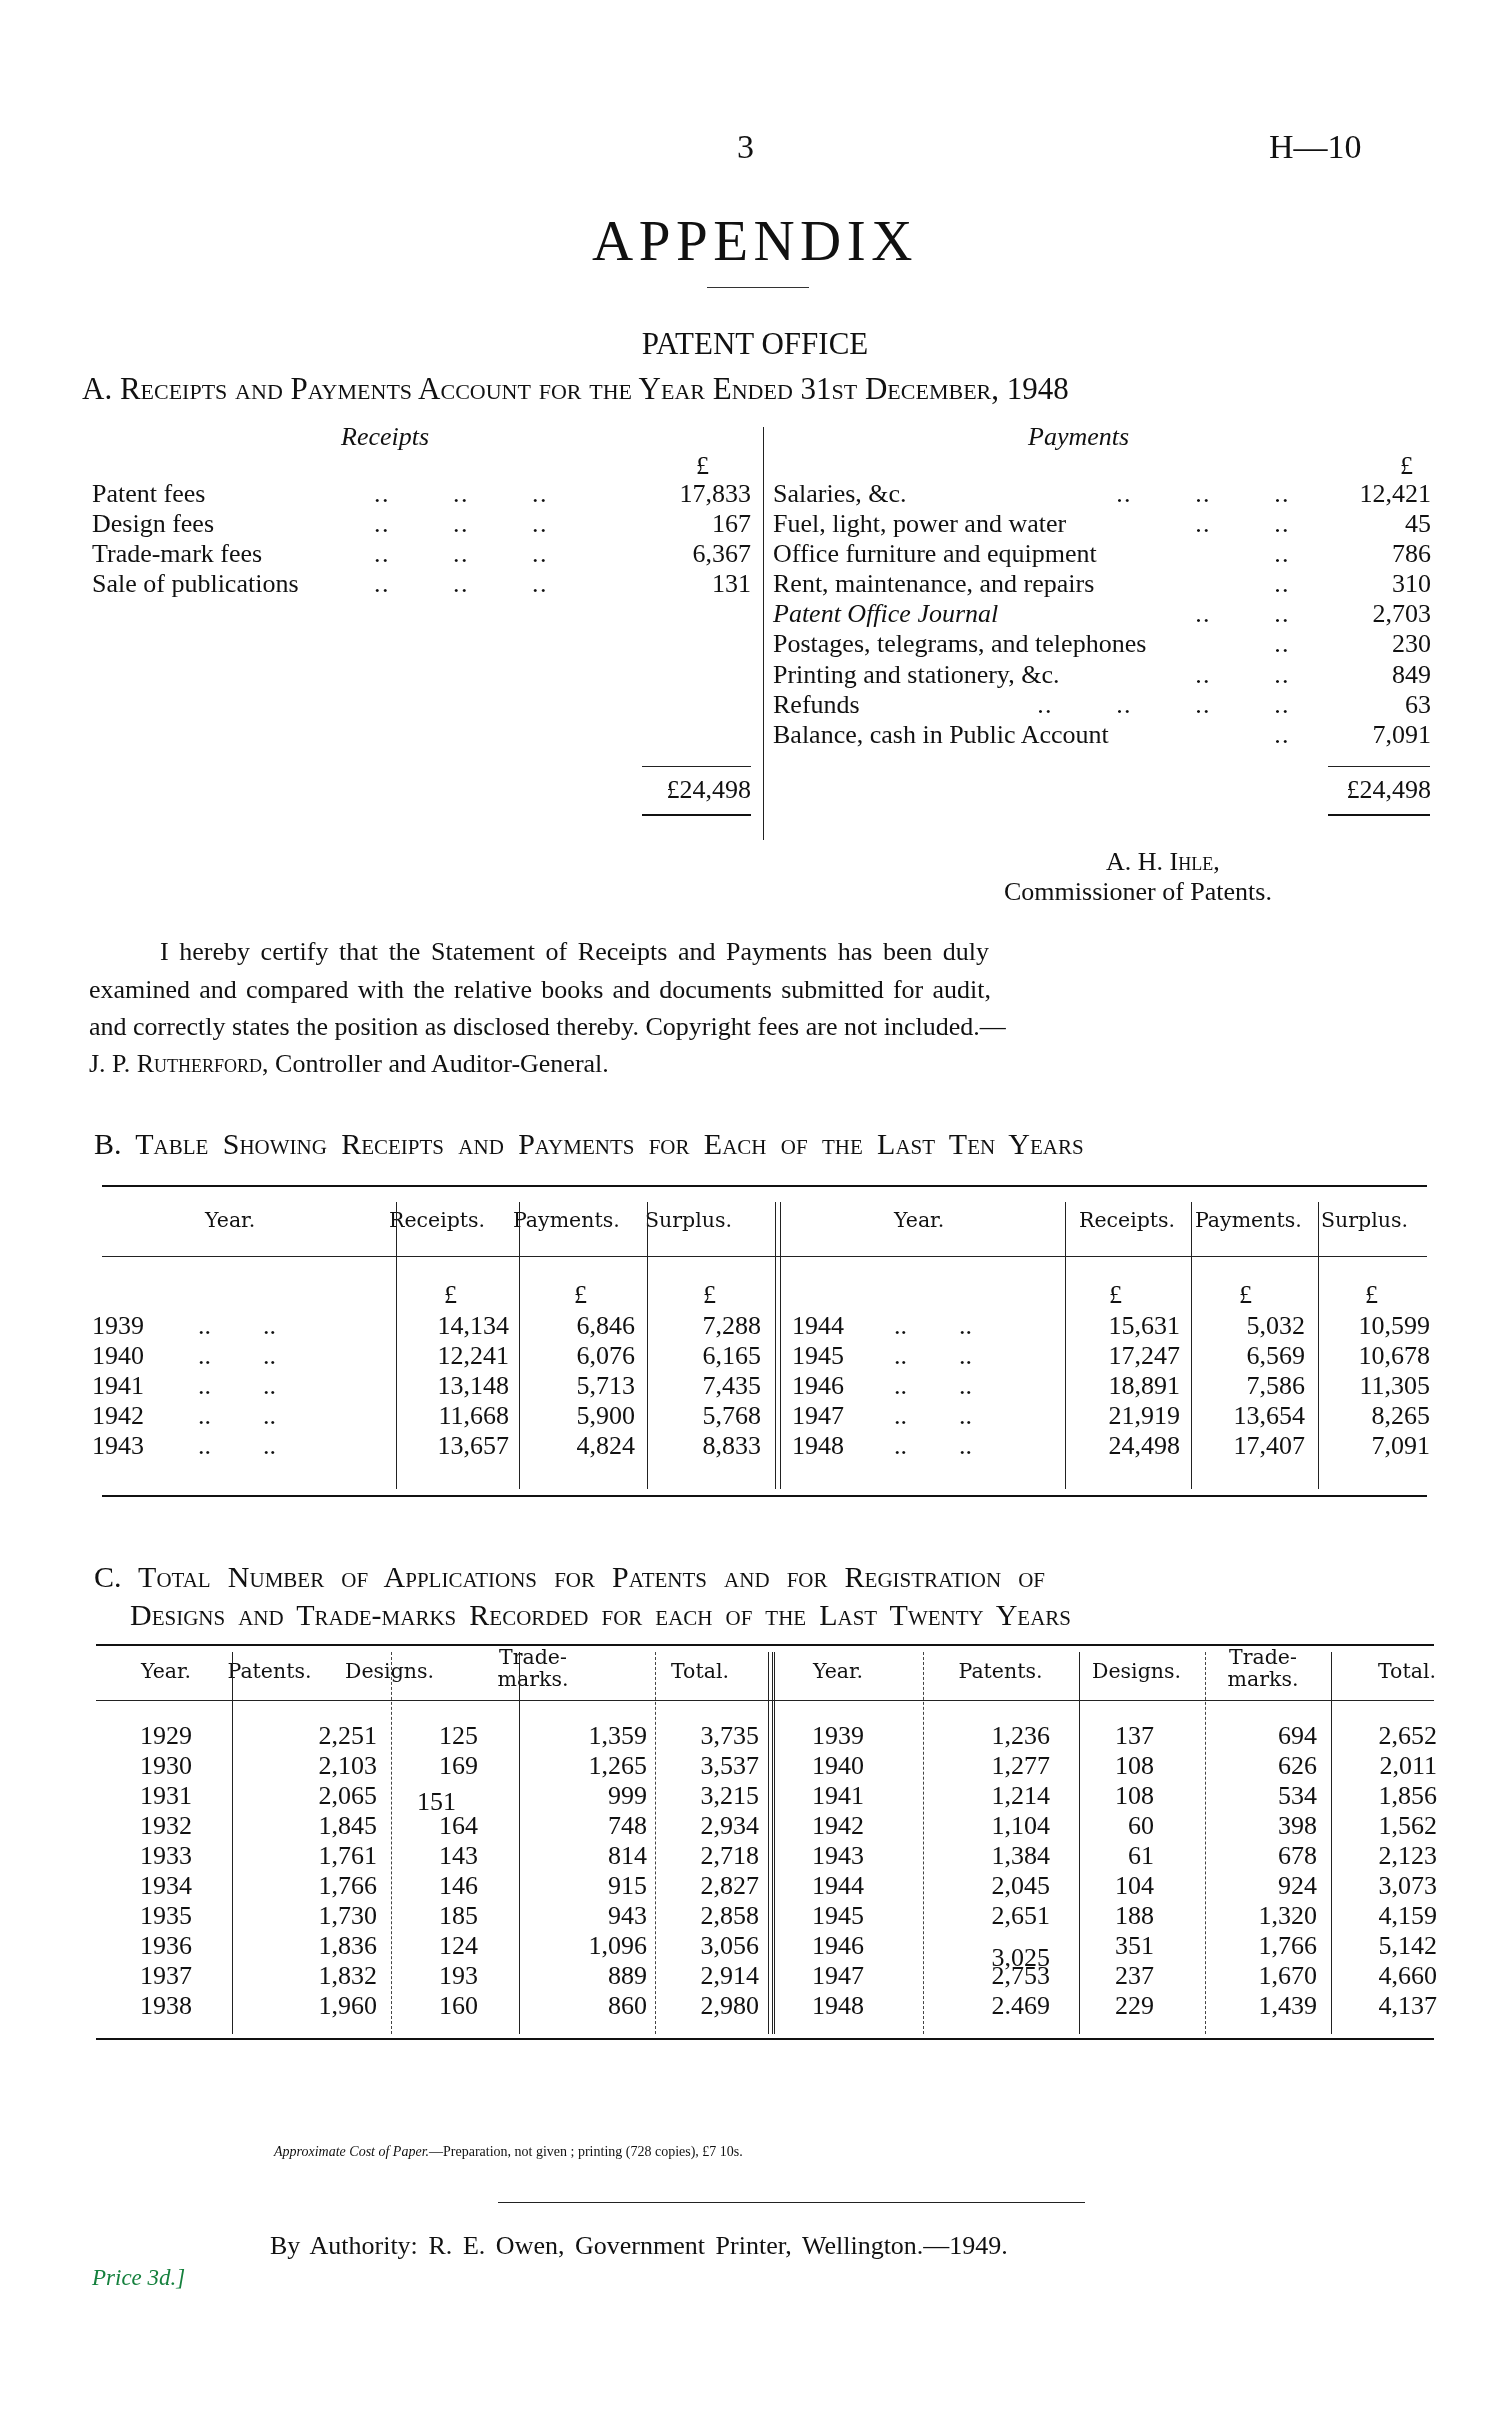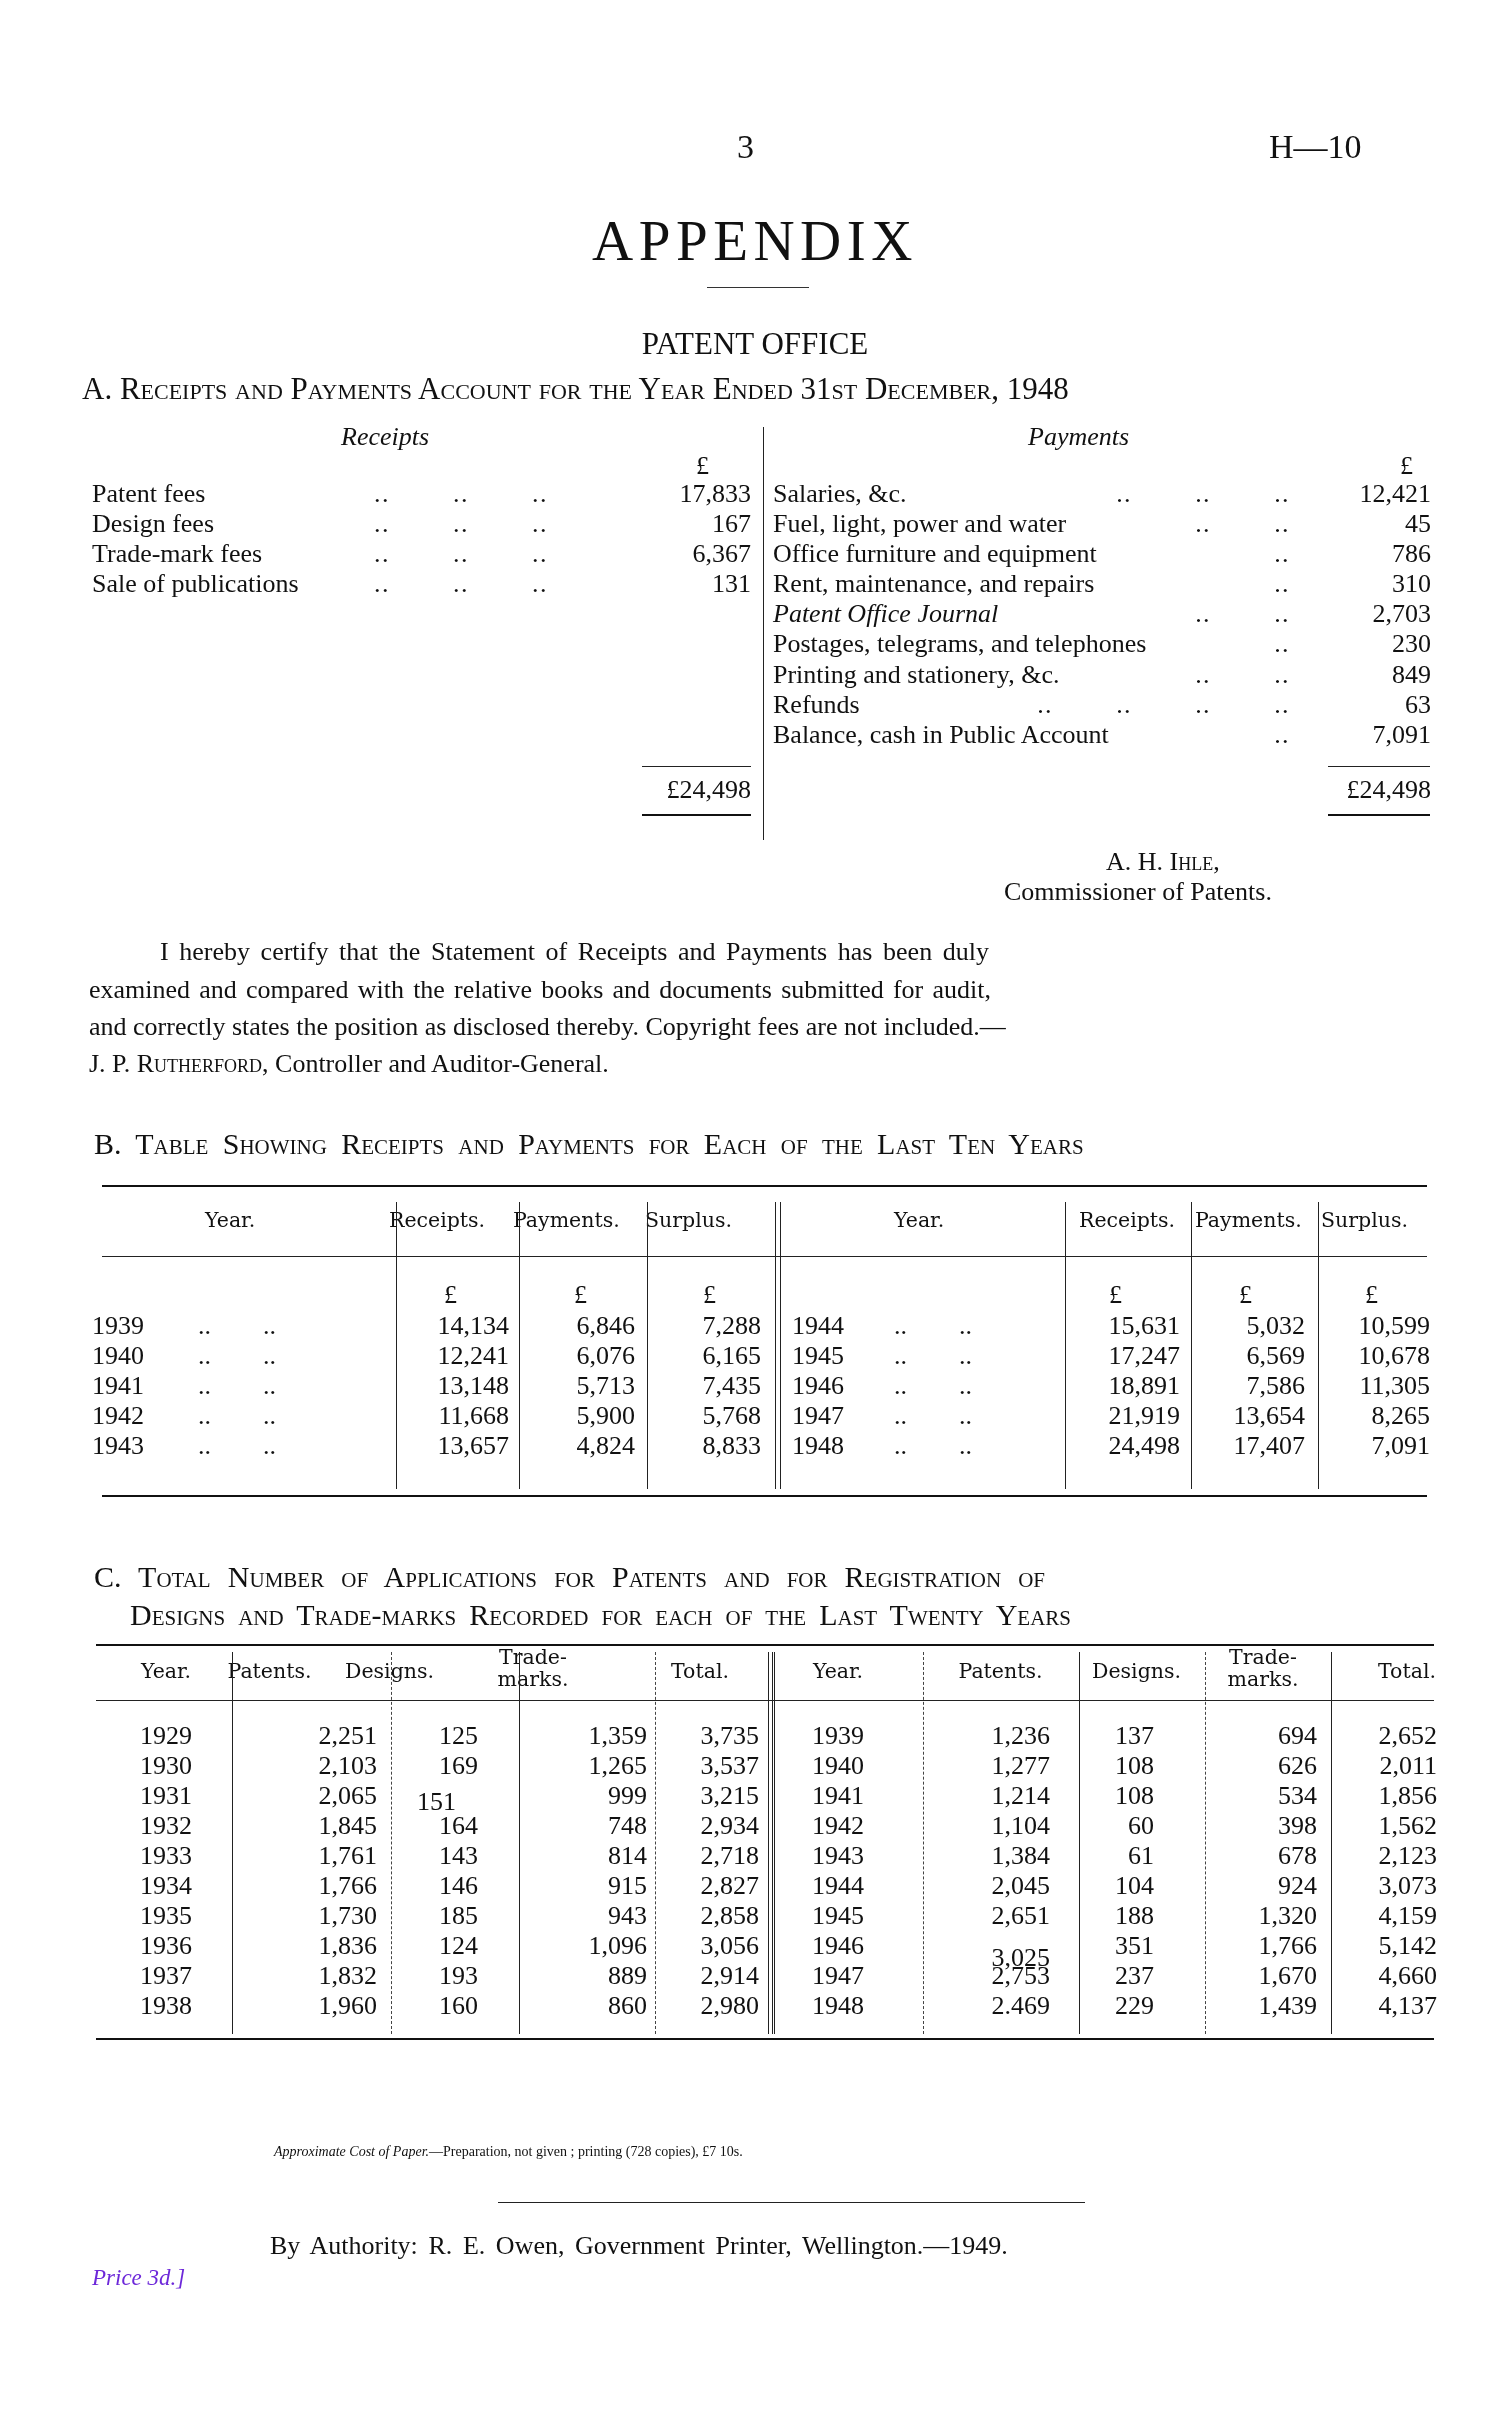--- a/index.html
+++ b/index.html
@@ -339,14 +339,14 @@
       <div class="abs num" style="left:1208px; width:109px; top:1991px;">1,439</div>
       <div class="abs num" style="left:1328px; width:109px; top:1991px;">4,137</div>
     </div>
 </div>
 
 <div class="abs" style="left:274px; top:2144px; font-size:14px;">
   <span class="it">Approximate Cost of Paper.</span><span>—Preparation, not given ;  printing (728 copies), £7 10s.</span>
 </div>
 <div class="hline thin" style="left:498px; width:587px; top:2202px;"></div>
 <div class="abs" style="left:270px; top:2231px; font-size:26px; word-spacing:4.1px;">By Authority:  R. E. Owen, Government Printer, Wellington.—1949.</div>
-<div class="abs it" style="left:92px; top:2265px; font-size:23px; color:#6d28d9;">Price 3d.]</div>
+<div class="abs it" style="left:92px; top:2265px; font-size:23px; color:#15803d;">Price 3d.]</div>
 
 
 </body></html>

